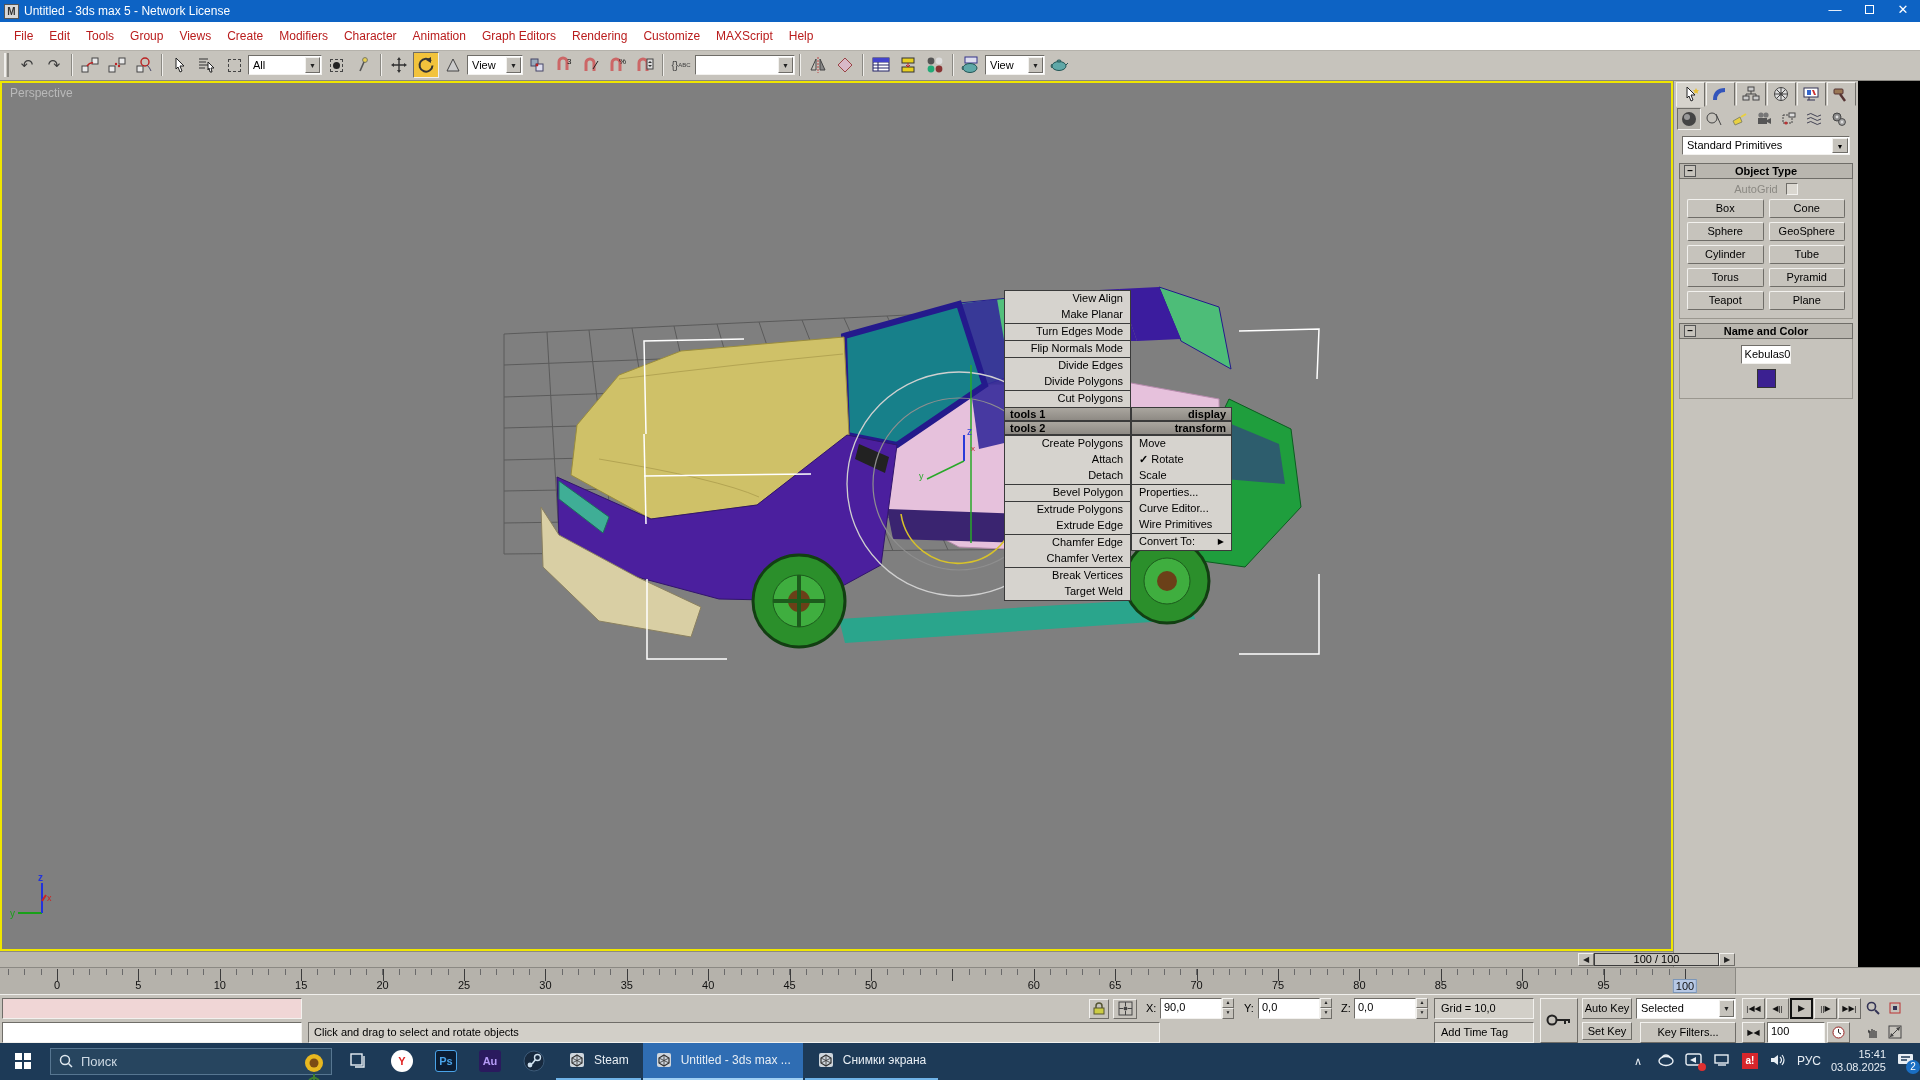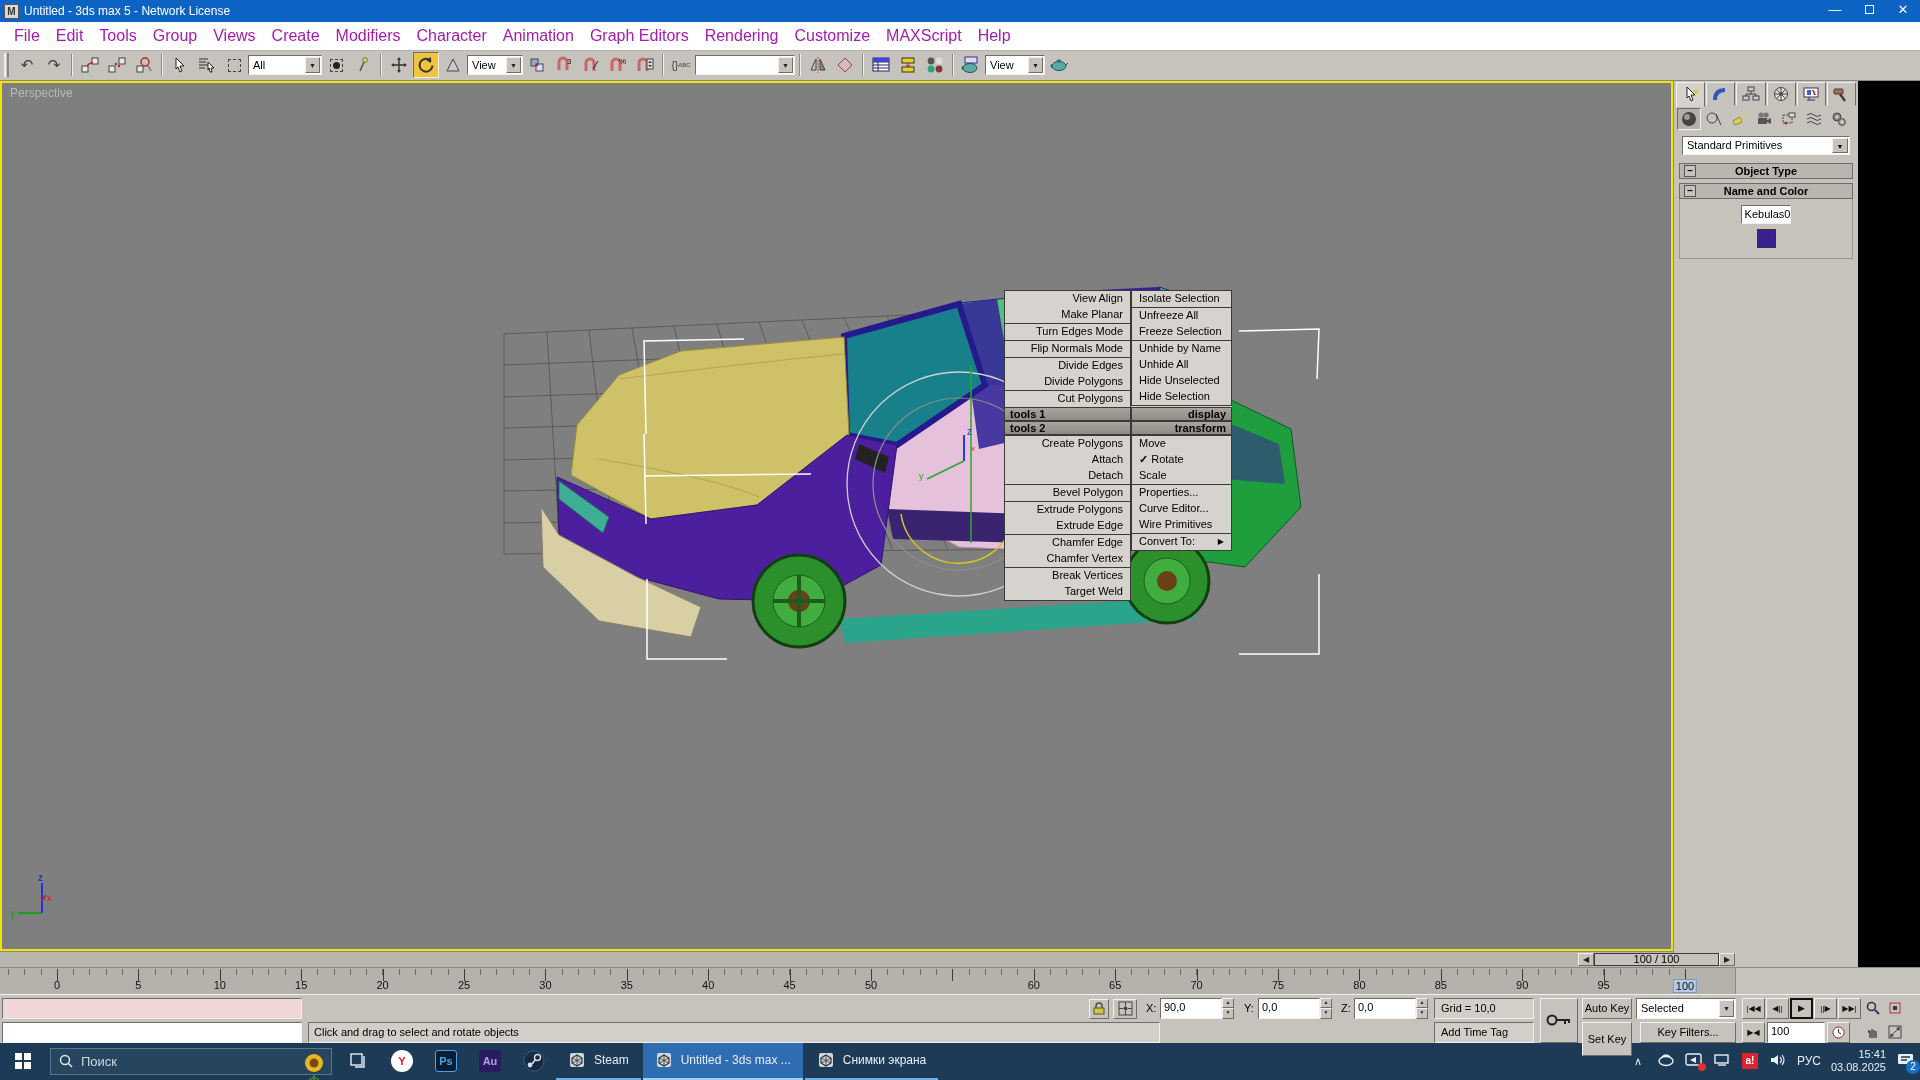--- a/index.html
+++ b/index.html
@@ -10,22 +10,22 @@
   
   .titlebar { height:22px; background:#0d63c4; color:#fff; display:flex; align-items:center;
     font-size:12px; padding-left:4px; }
   .app-ico { width:15px; height:15px; background:#d8d8d8; border:1px solid #555; color:#333;
     font-size:10px; font-weight:bold; text-align:center; line-height:13px; margin-right:5px; }
   .tb-title { flex:1; }
   .tb-btn { width:34px; height:22px; text-align:center; line-height:20px; font-size:13px; color:#fff; }
   .tb-max span { display:inline-block; width:9px; height:9px; border:1px solid #fff; }
 
   
-  .menubar { height:30px; background:#fff; display:flex; align-items:center; font-size:16px;
-    color:#a21caf; padding-left:6px; border-bottom:1px solid #b5b2ab; }
+  .menubar { height:30px; background:#fff; display:flex; align-items:center; font-size:12px;
+    color:#b91c1c; padding-left:6px; border-bottom:1px solid #b5b2ab; }
   .menu-item { padding:2px 8px; }
 
   
   .toolbar { height:32px; background:#c6c3bc; display:flex; align-items:center; gap:1px;
     padding:0 4px; border-bottom:1px solid #8b8983; }
   .tsep { width:2px; height:22px; border-left:1px solid #8b8983; border-right:1px solid #f0efec; margin:0 3px; }
   .thandle { width:5px; height:24px; border-left:2px solid #f0efec; border-right:2px solid #8b8983; margin-right:4px; }
   .tbtn { width:26px; height:26px; display:flex; align-items:center; justify-content:center;
     color:#3c3c3c; font-size:15px; }
   .tbtn.active { background:#f2c33c; border:1px solid; border-color:#6f6d68 #f2f1ee #f2f1ee #6f6d68; }
@@ -460,35 +460,20 @@
                 <div class="qitem">Flip Normals Mode</div>
               </div>
               <div class="qgroup">
                 <div class="qitem">Divide Edges</div>
                 <div class="qitem">Divide Polygons</div>
               </div>
               <div class="qgroup">
                 <div class="qitem">Cut Polygons</div>
               </div>
             </div>
-          <div class="qlist qright" id="qa-rt" style="grid-column:2;grid-row:1">
-              <div class="qgroup">
-                <div class="qitem">Isolate Selection</div>
-              </div>
-              <div class="qgroup">
-                <div class="qitem">Unfreeze All</div>
-                <div class="qitem">Freeze Selection</div>
-              </div>
-              <div class="qgroup">
-                <div class="qitem">Unhide by Name</div>
-                <div class="qitem">Unhide All</div>
-                <div class="qitem">Hide Unselected</div>
-                <div class="qitem">Hide Selection</div>
-              </div>
-            </div>
           <div class="qhdr" style="grid-column:1;grid-row:2">tools 1</div>
           <div class="qhdr hr" style="grid-column:2;grid-row:2">display</div>
           <div class="qhdr" style="grid-column:1;grid-row:3">tools 2</div>
           <div class="qhdr hr" style="grid-column:2;grid-row:3">transform</div>
           <div class="qlist qleft" id="qa-lb" style="grid-column:1;grid-row:4">
               <div class="qgroup">
                 <div class="qitem">Create Polygons</div>
                 <div class="qitem">Attach</div>
                 <div class="qitem">Detach</div>
               </div>
@@ -626,20 +611,38 @@
             </svg>
           </div>
       </div>
       <div class="cp-drop">
         <span>Standard Primitives</span>
         <span class="dar">▼</span>
       </div>
       <div class="rollout">
         <span class="minus">–</span>
         <span class="rtitle">Object Type</span>
+      </div>
+      <div class="rollbody">
+        <div class="autogrid">
+          <span>AutoGrid</span>
+          <span class="agbox"></span>
+        </div>
+        <div class="objgrid" id="obj-buttons">
+            <div class="pbtn">Box</div>
+            <div class="pbtn">Cone</div>
+            <div class="pbtn">Sphere</div>
+            <div class="pbtn">GeoSphere</div>
+            <div class="pbtn">Cylinder</div>
+            <div class="pbtn">Tube</div>
+            <div class="pbtn">Torus</div>
+            <div class="pbtn">Pyramid</div>
+            <div class="pbtn">Teapot</div>
+            <div class="pbtn">Plane</div>
+          </div>
       </div>
       <div class="rollout">
         <span class="minus">–</span>
         <span class="rtitle">Name and Color</span>
       </div>
       <div class="rollbody">
         <div class="namerow">
           <div class="namefield">Kebulas0</div>
           <div class="swatch" id="color-swatch" style="background: rgb(59, 32, 145);"></div>
         </div>
@@ -714,21 +717,21 @@
       </div>
     <div class="abs sunken2" style="left:1434px;top:3px;width:100px;height:21px;line-height:19px;padding-left:6px">Grid = 10,0</div>
     <div class="abs sunken2" style="left:1434px;top:27px;width:100px;height:21px;line-height:19px;padding-left:6px">Add Time Tag</div>
     <div class="abs sb-btn" style="left:1540px;top:3px;width:38px;height:45px">
         <svg width="26" height="16">
           <circle cx="6" cy="8" r="4.5" fill="none" stroke="#222" stroke-width="2"></circle>
           <path d="M10 8h14M19 8v4M23 8v3" stroke="#222" stroke-width="2"></path>
         </svg>
       </div>
     <div class="abs sb-btn" style="left:1582px;top:3px;width:50px;height:21px">Auto Key</div>
-    <div class="abs sb-btn" style="left:1582px;top:27px;width:50px;height:34px">Set Key</div>
+    <div class="abs sb-btn" style="left:1582px;top:27px;width:50px;height:18px">Set Key</div>
     <div class="abs tdrop" style="left:1636px;top:3px;width:100px;height:21px">
         <span>Selected</span>
         <span class="dar">▼</span>
       </div>
     <div class="abs sb-btn" style="left:1640px;top:27px;width:96px;height:21px">Key Filters...</div>
     <div class="abs" style="left:1742px;top:3px;display:flex;gap:1px">
       <div class="playbtn">|◀◀</div>
       <div class="playbtn">◀||</div>
       <div class="playbtn main">▶</div>
       <div class="playbtn">||▶</div>

